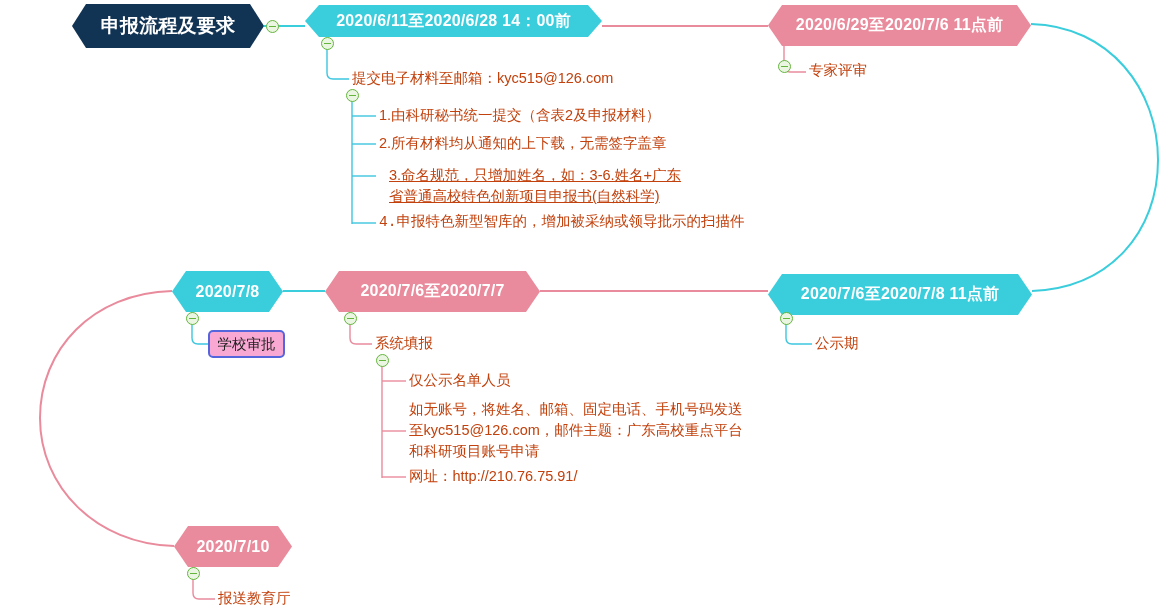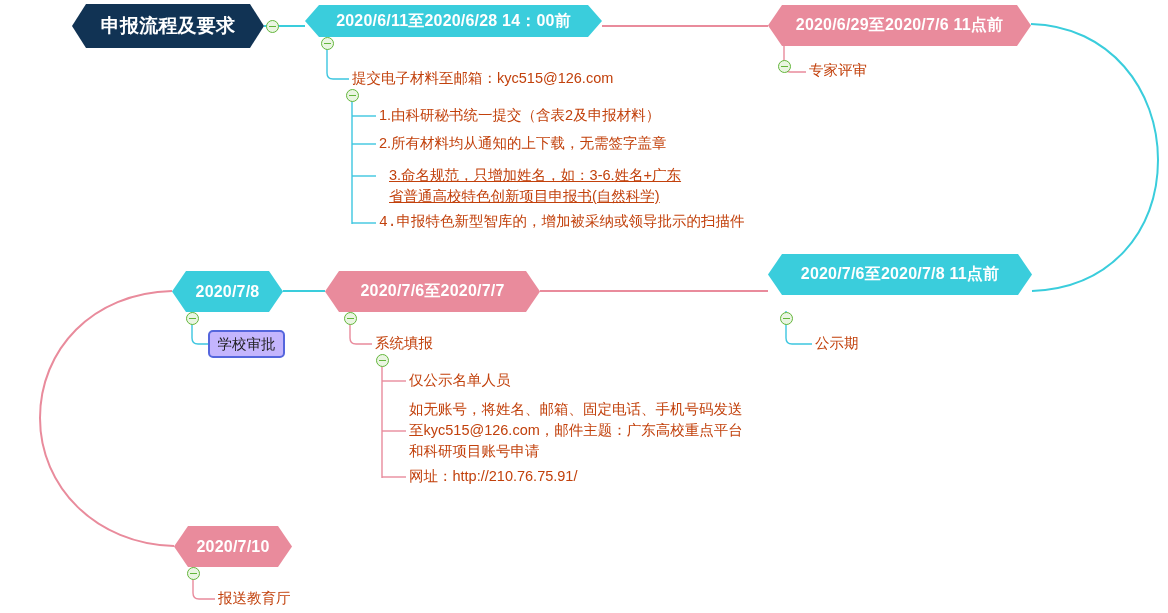--- a/index.html
+++ b/index.html
@@ -50,21 +50,21 @@
     font-size: 14.5px;
     line-height: 21px;
     color: #c2410c;
     white-space: pre;
   }
   .boxed {
     position: absolute;
     box-sizing: border-box;
     border: 2px solid #5566DD;
     border-radius: 5px;
-    background: #c4b5fd;
+    background: #f9a8d4;
     font-size: 14.5px;
     color: #1f1f1f;
     display: flex;
     align-items: center;
     justify-content: center;
     white-space: nowrap;
   }
   .collapse {
     position: absolute;
     width: 13px;
@@ -129,21 +129,21 @@
 </div>
 
 <div class="node node-cyan hex" style="left:305px; top:5px; width:297px; height:32px; font-size:16px;">
   <span class="node-label">2020/6/11至2020/6/28 14：00前</span>
 </div>
 
 <div class="node node-pink hex" style="left:768px; top:5px; width:263px; height:41px; font-size:16px;">
   <span class="node-label">2020/6/29至2020/7/6 11点前</span>
 </div>
 
-<div class="node node-cyan hex" style="left:768px; top:254px; width:264px; height:41px; font-size:16px;">
+<div class="node node-cyan hex" style="left:768px; top:274px; width:264px; height:41px; font-size:16px;">
   <span class="node-label">2020/7/6至2020/7/8 11点前</span>
 </div>
 
 <div class="node node-pink hex" style="left:325px; top:271px; width:215px; height:41px; font-size:16px;">
   <span class="node-label">2020/7/6至2020/7/7</span>
 </div>
 
 <div class="node node-cyan hex" style="left:172px; top:271px; width:111px; height:41px; font-size:16px;">
   <span class="node-label">2020/7/8</span>
 </div>

